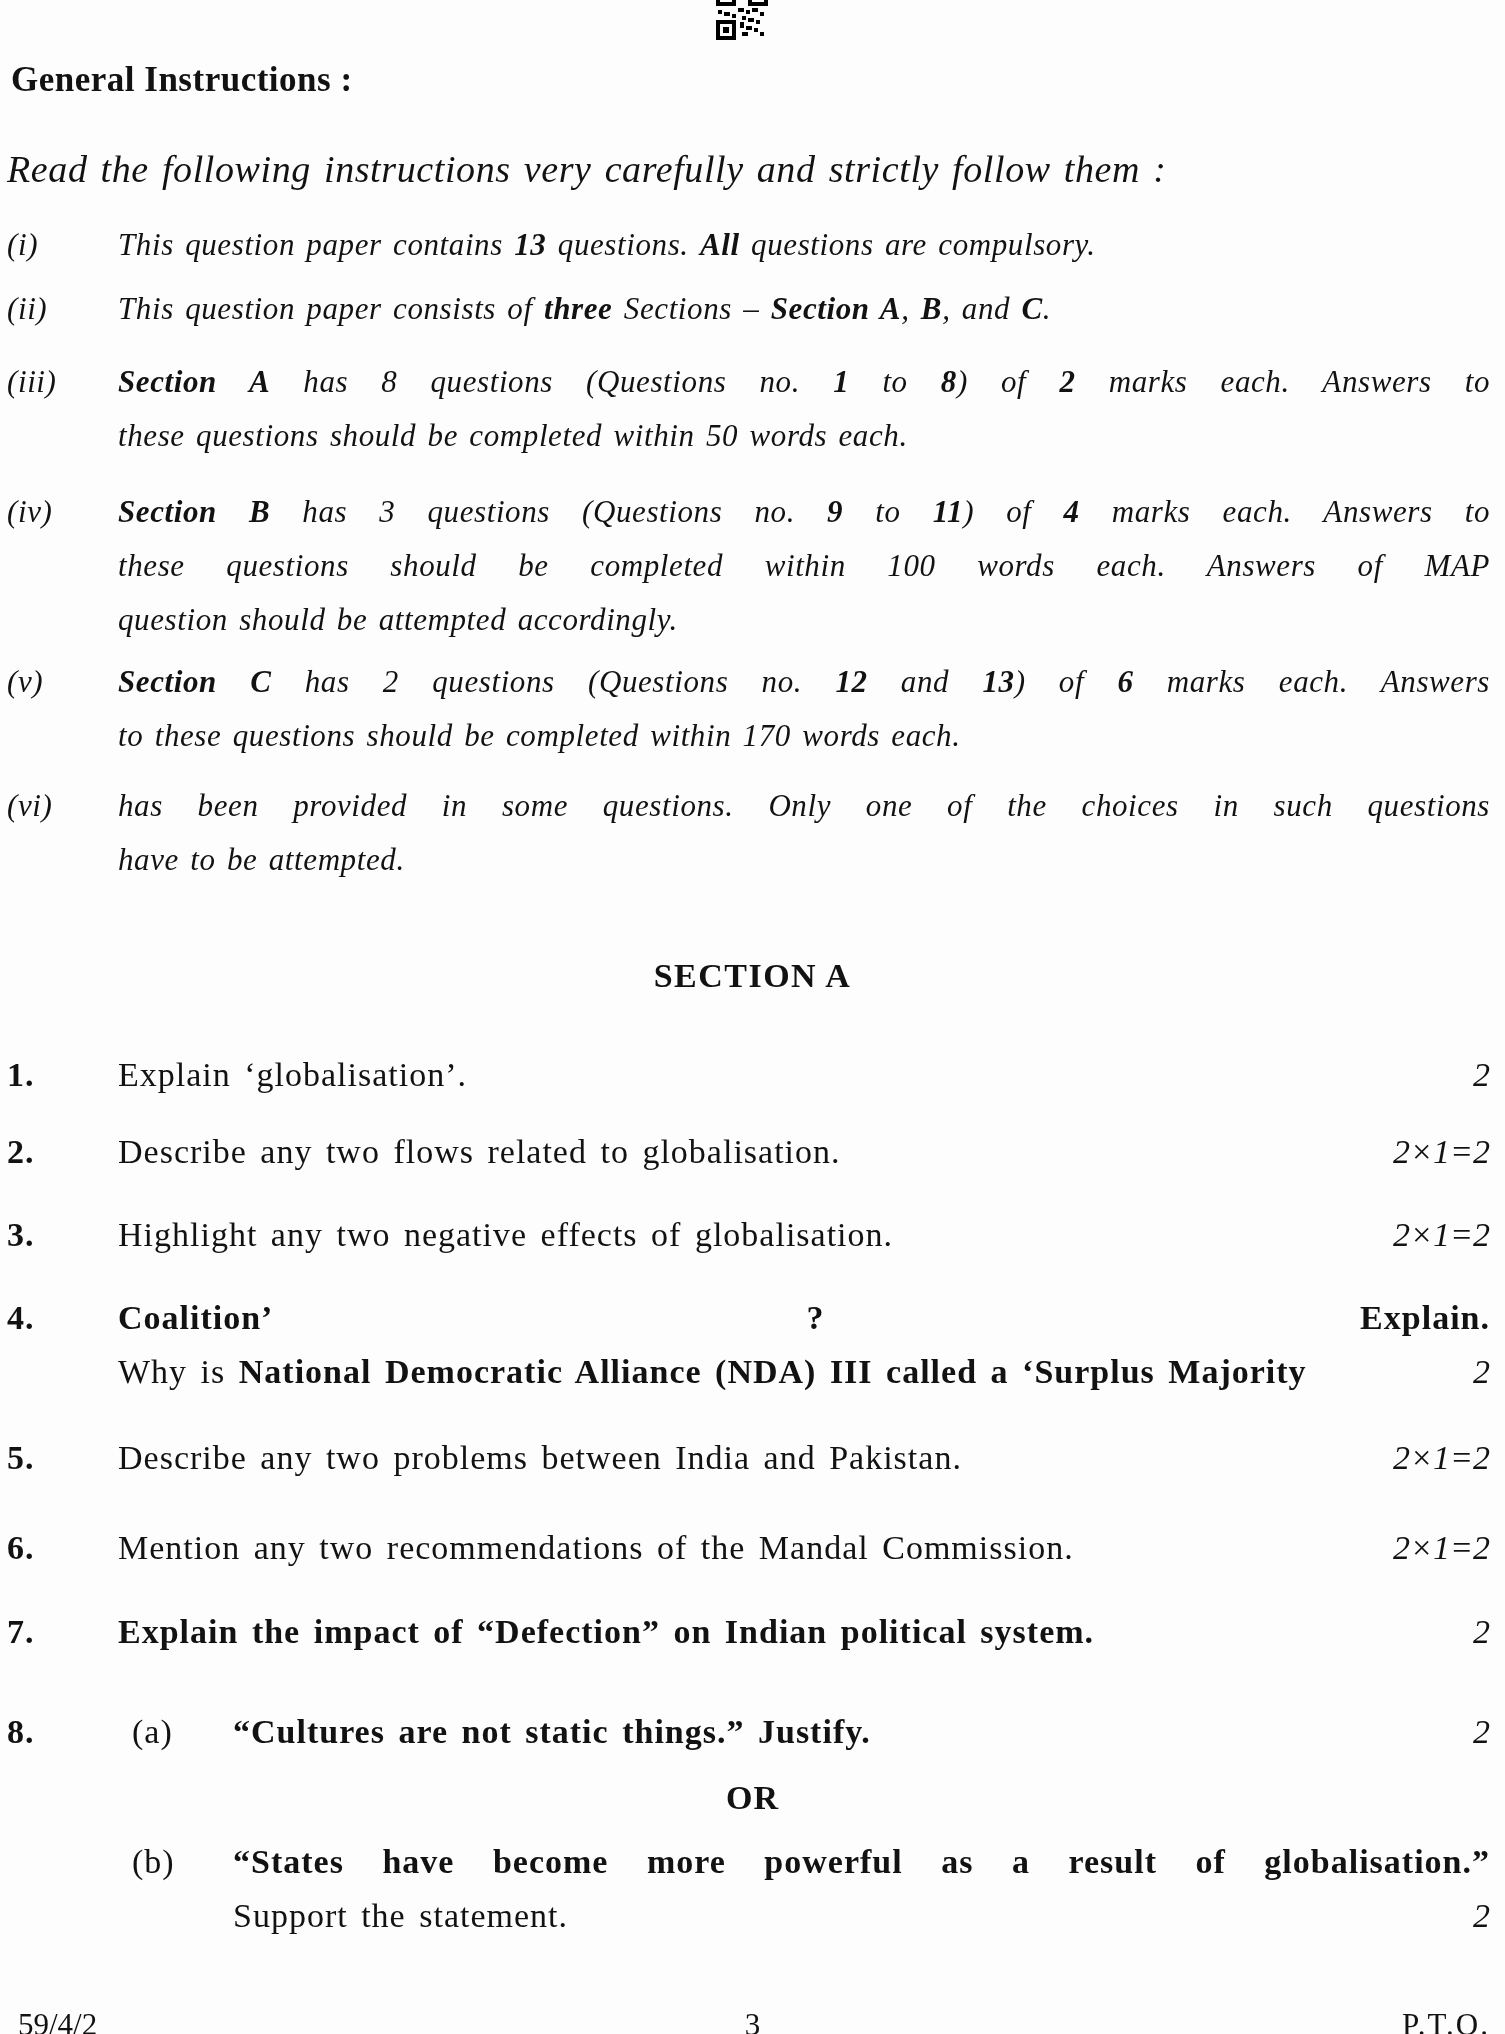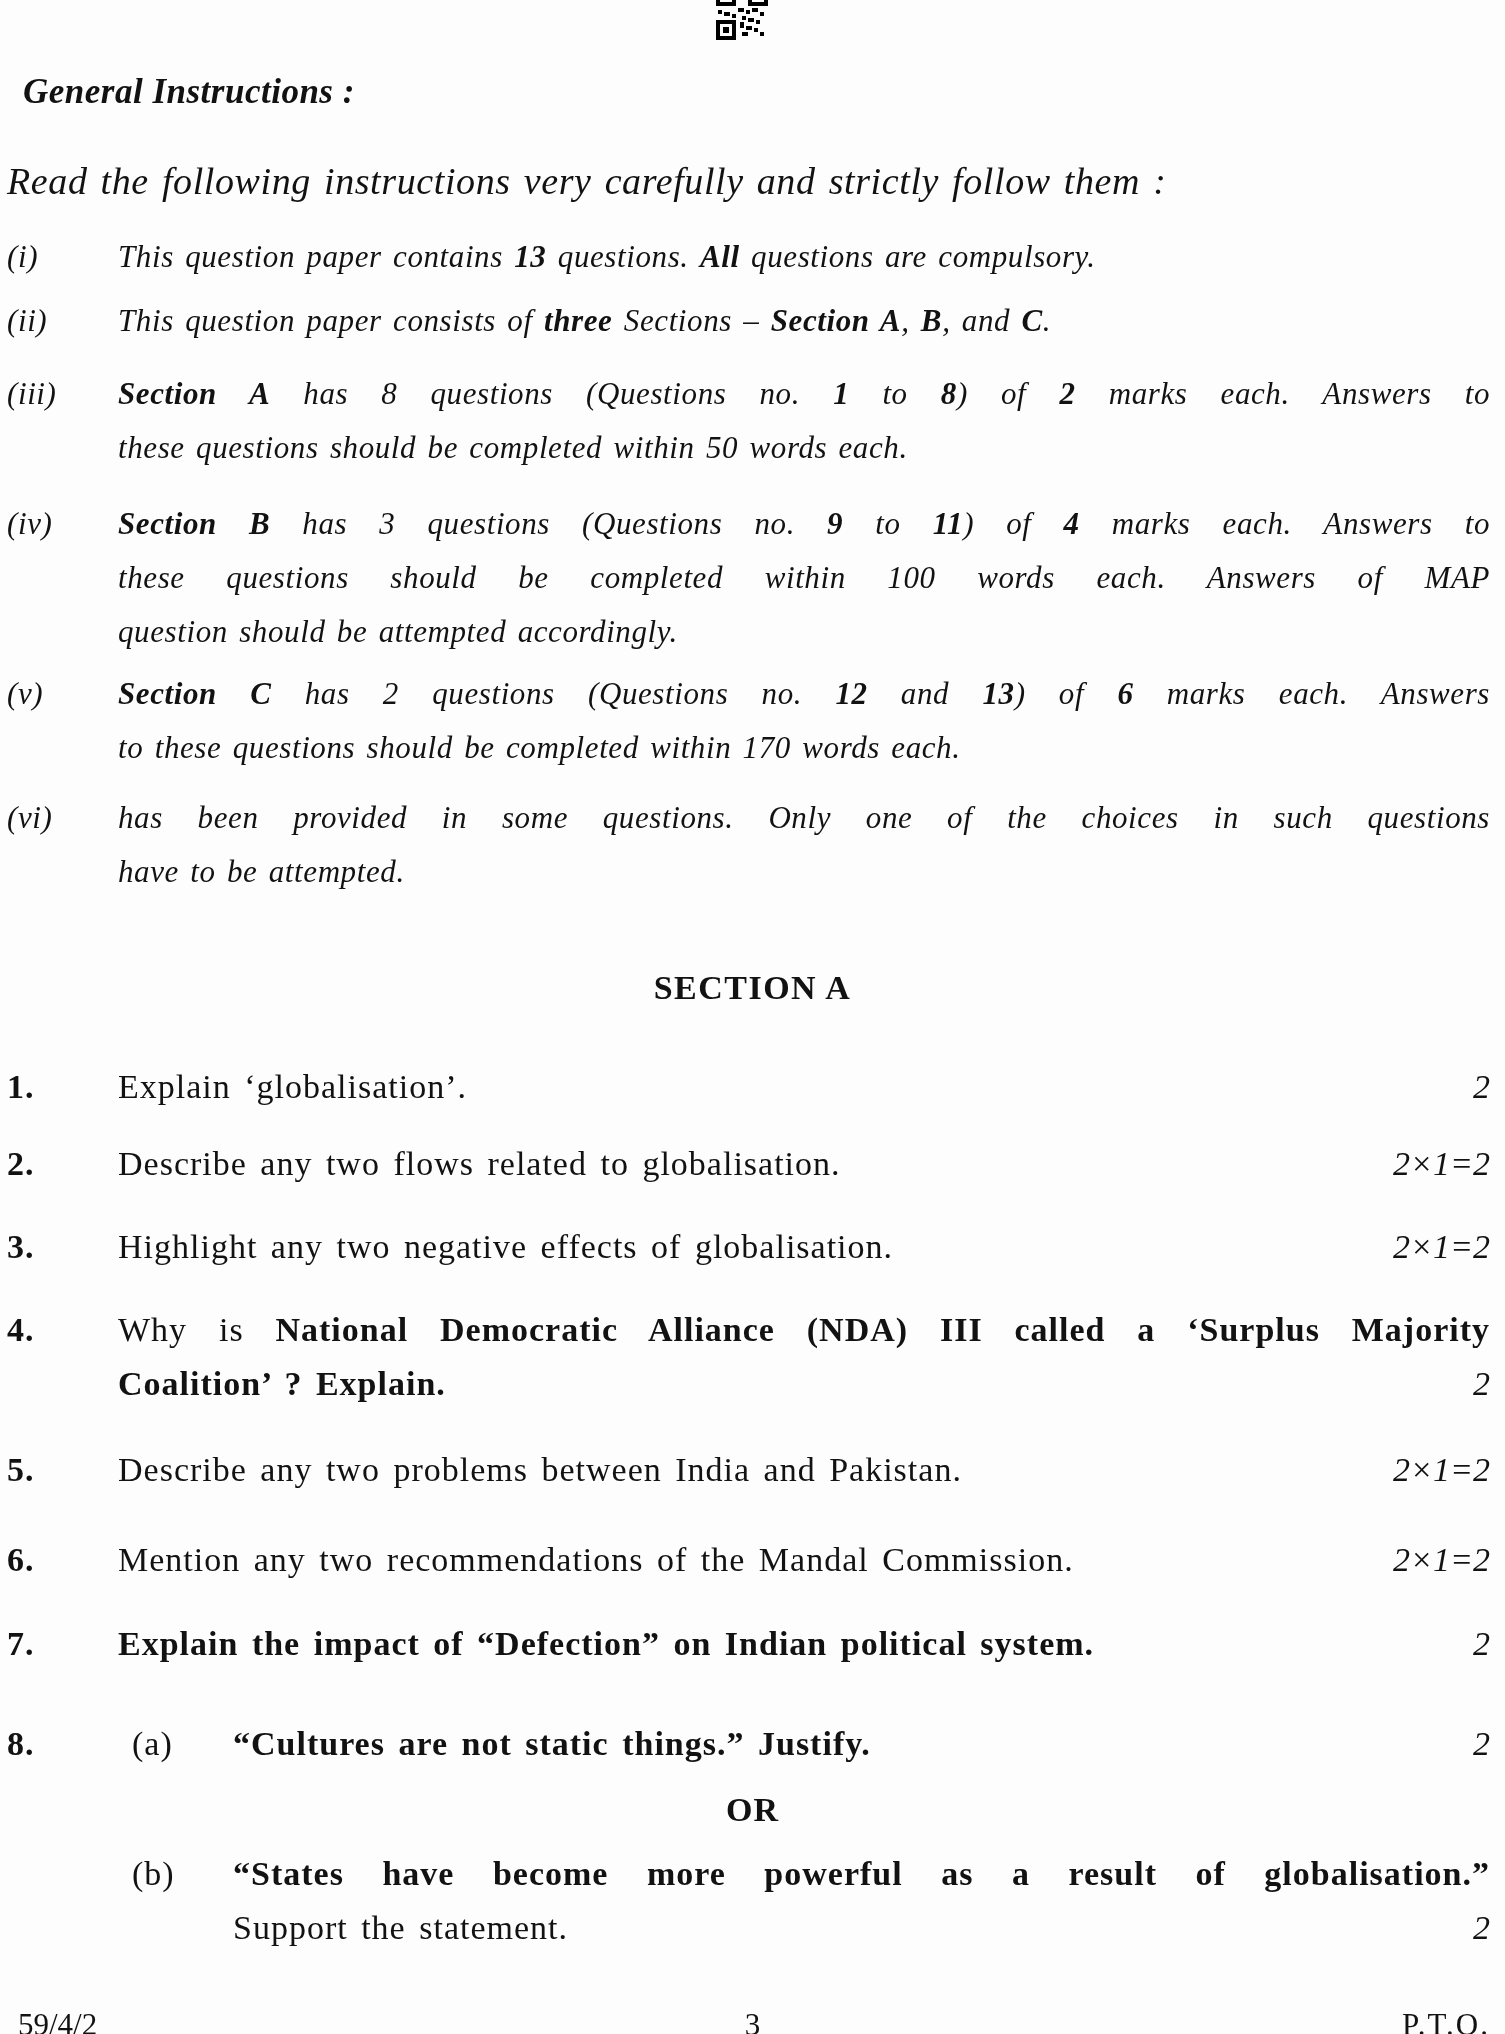--- a/index.html
+++ b/index.html
@@ -4,22 +4,22 @@
 <style>
   html,body { margin:0; padding:0; background:#e8e8e8; }
   .page {
     position:relative; width:1505px; height:2034px; margin:0 auto;
     background:#fdfdfd; color:#121212; overflow:hidden;
     font-family:"Liberation Serif","DejaVu Serif",serif;
   }
   .qr { position:absolute; top:-6px; left:716px; width:52px; height:46px; }
 
   .gi-title{
-    margin:16px; padding:52px 0 0 7px;
-    font-size:35px; font-weight:bold; font-style:italic; line-height:48px; letter-spacing:.5px;
+    margin:4px; padding:52px 0 0 7px;
+    font-size:35px; font-weight:bold; line-height:48px; letter-spacing:.5px;
   }
   .intro{
     margin-top:38px; padding-left:7px;
     font-style:italic; font-size:38px; line-height:54px; word-spacing:3px; letter-spacing:.6px;
   }
   .ins-item{
     position:relative; padding-left:118px; padding-right:15px;
     font-style:italic; font-size:31px; line-height:54px; word-spacing:3px; letter-spacing:.6px;
   }
   .ins-item .inum{ position:absolute; left:7px; top:0; }
@@ -161,22 +161,22 @@
     <span class="qnum">3.</span>
     <div class="lines">
         <div class="line"><span>Highlight any two negative effects of globalisation.</span></div>
       </div>
     <span class="marks">2×1=2</span>
   </div>
 
   <div class="q mt-q4">
     <span class="qnum">4.</span>
     <div class="lines">
+      <div class="line"><span class="b">Coalition’ ? Explain.</span></div>
       <div class="line"><span>Why is </span><span class="b">National Democratic Alliance (NDA) III called a ‘Surplus Majority</span></div>
-      <div class="line"><span class="b">Coalition’ ? Explain.</span></div>
     </div>
     <span class="marks">2</span>
   </div>
 
   <div class="q mt-q5">
     <span class="qnum">5.</span>
     <div class="lines">
         <div class="line"><span>Describe any two problems between India and Pakistan.</span></div>
       </div>
     <span class="marks">2×1=2</span>

